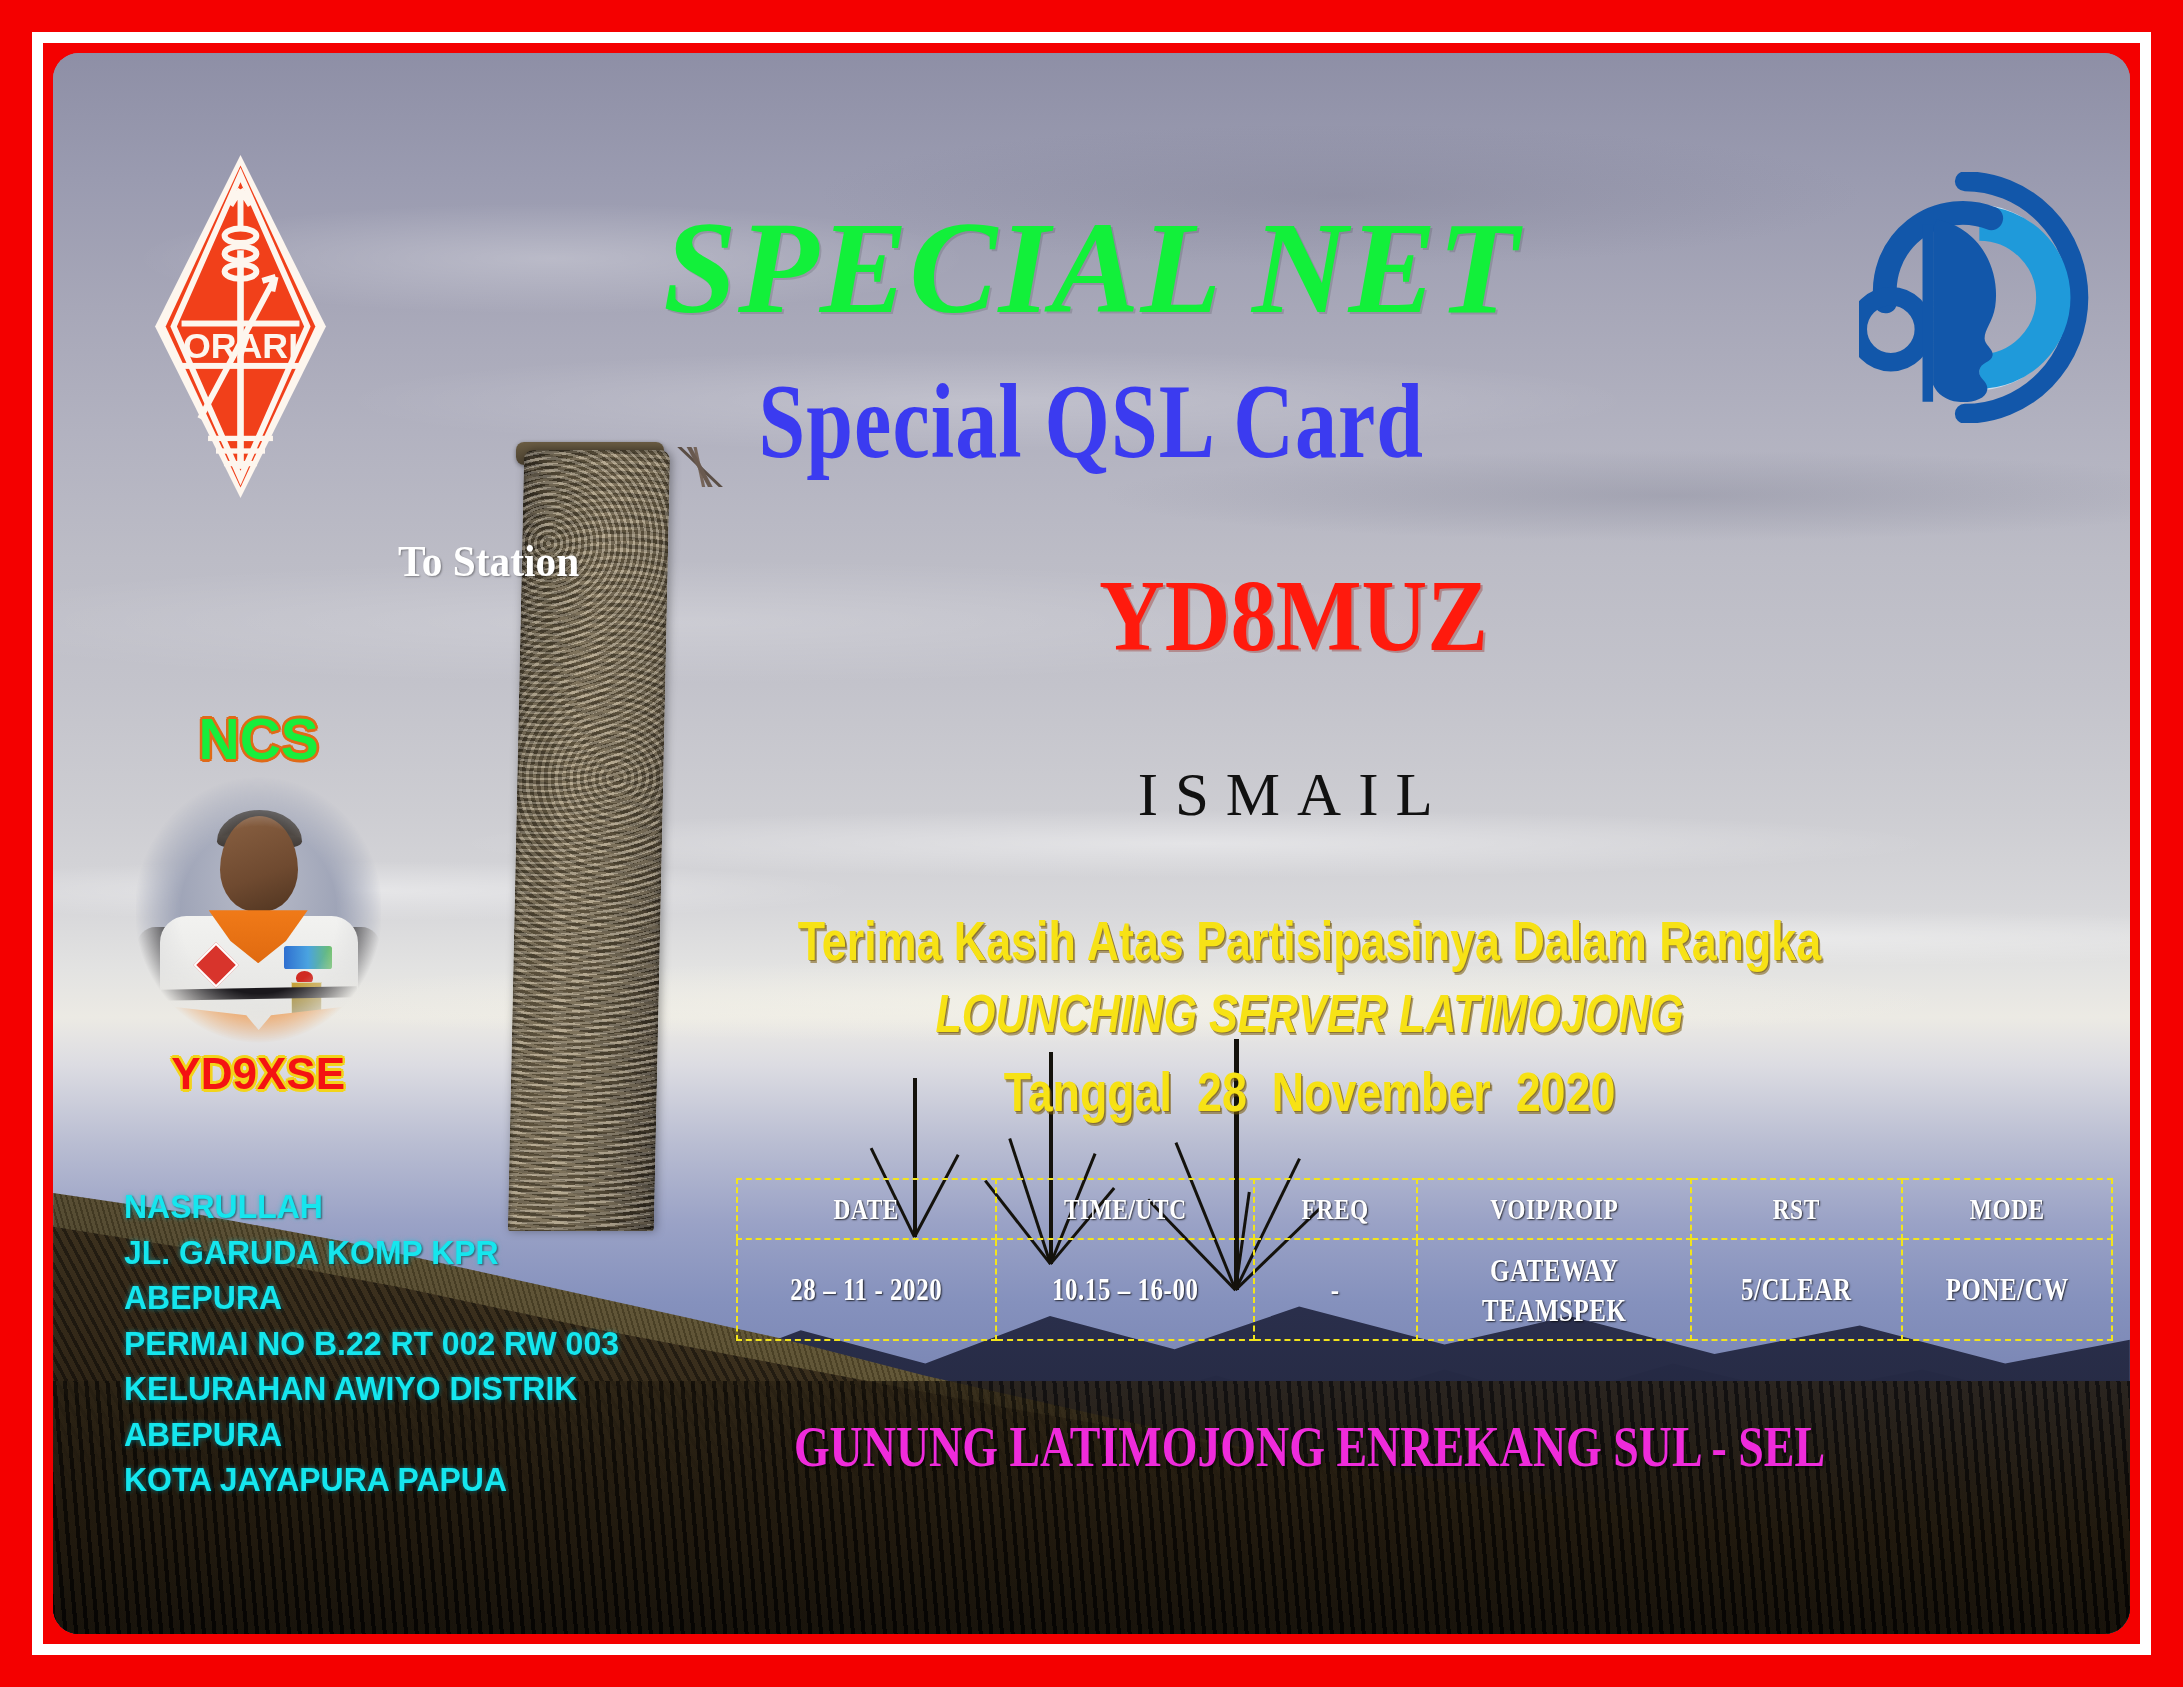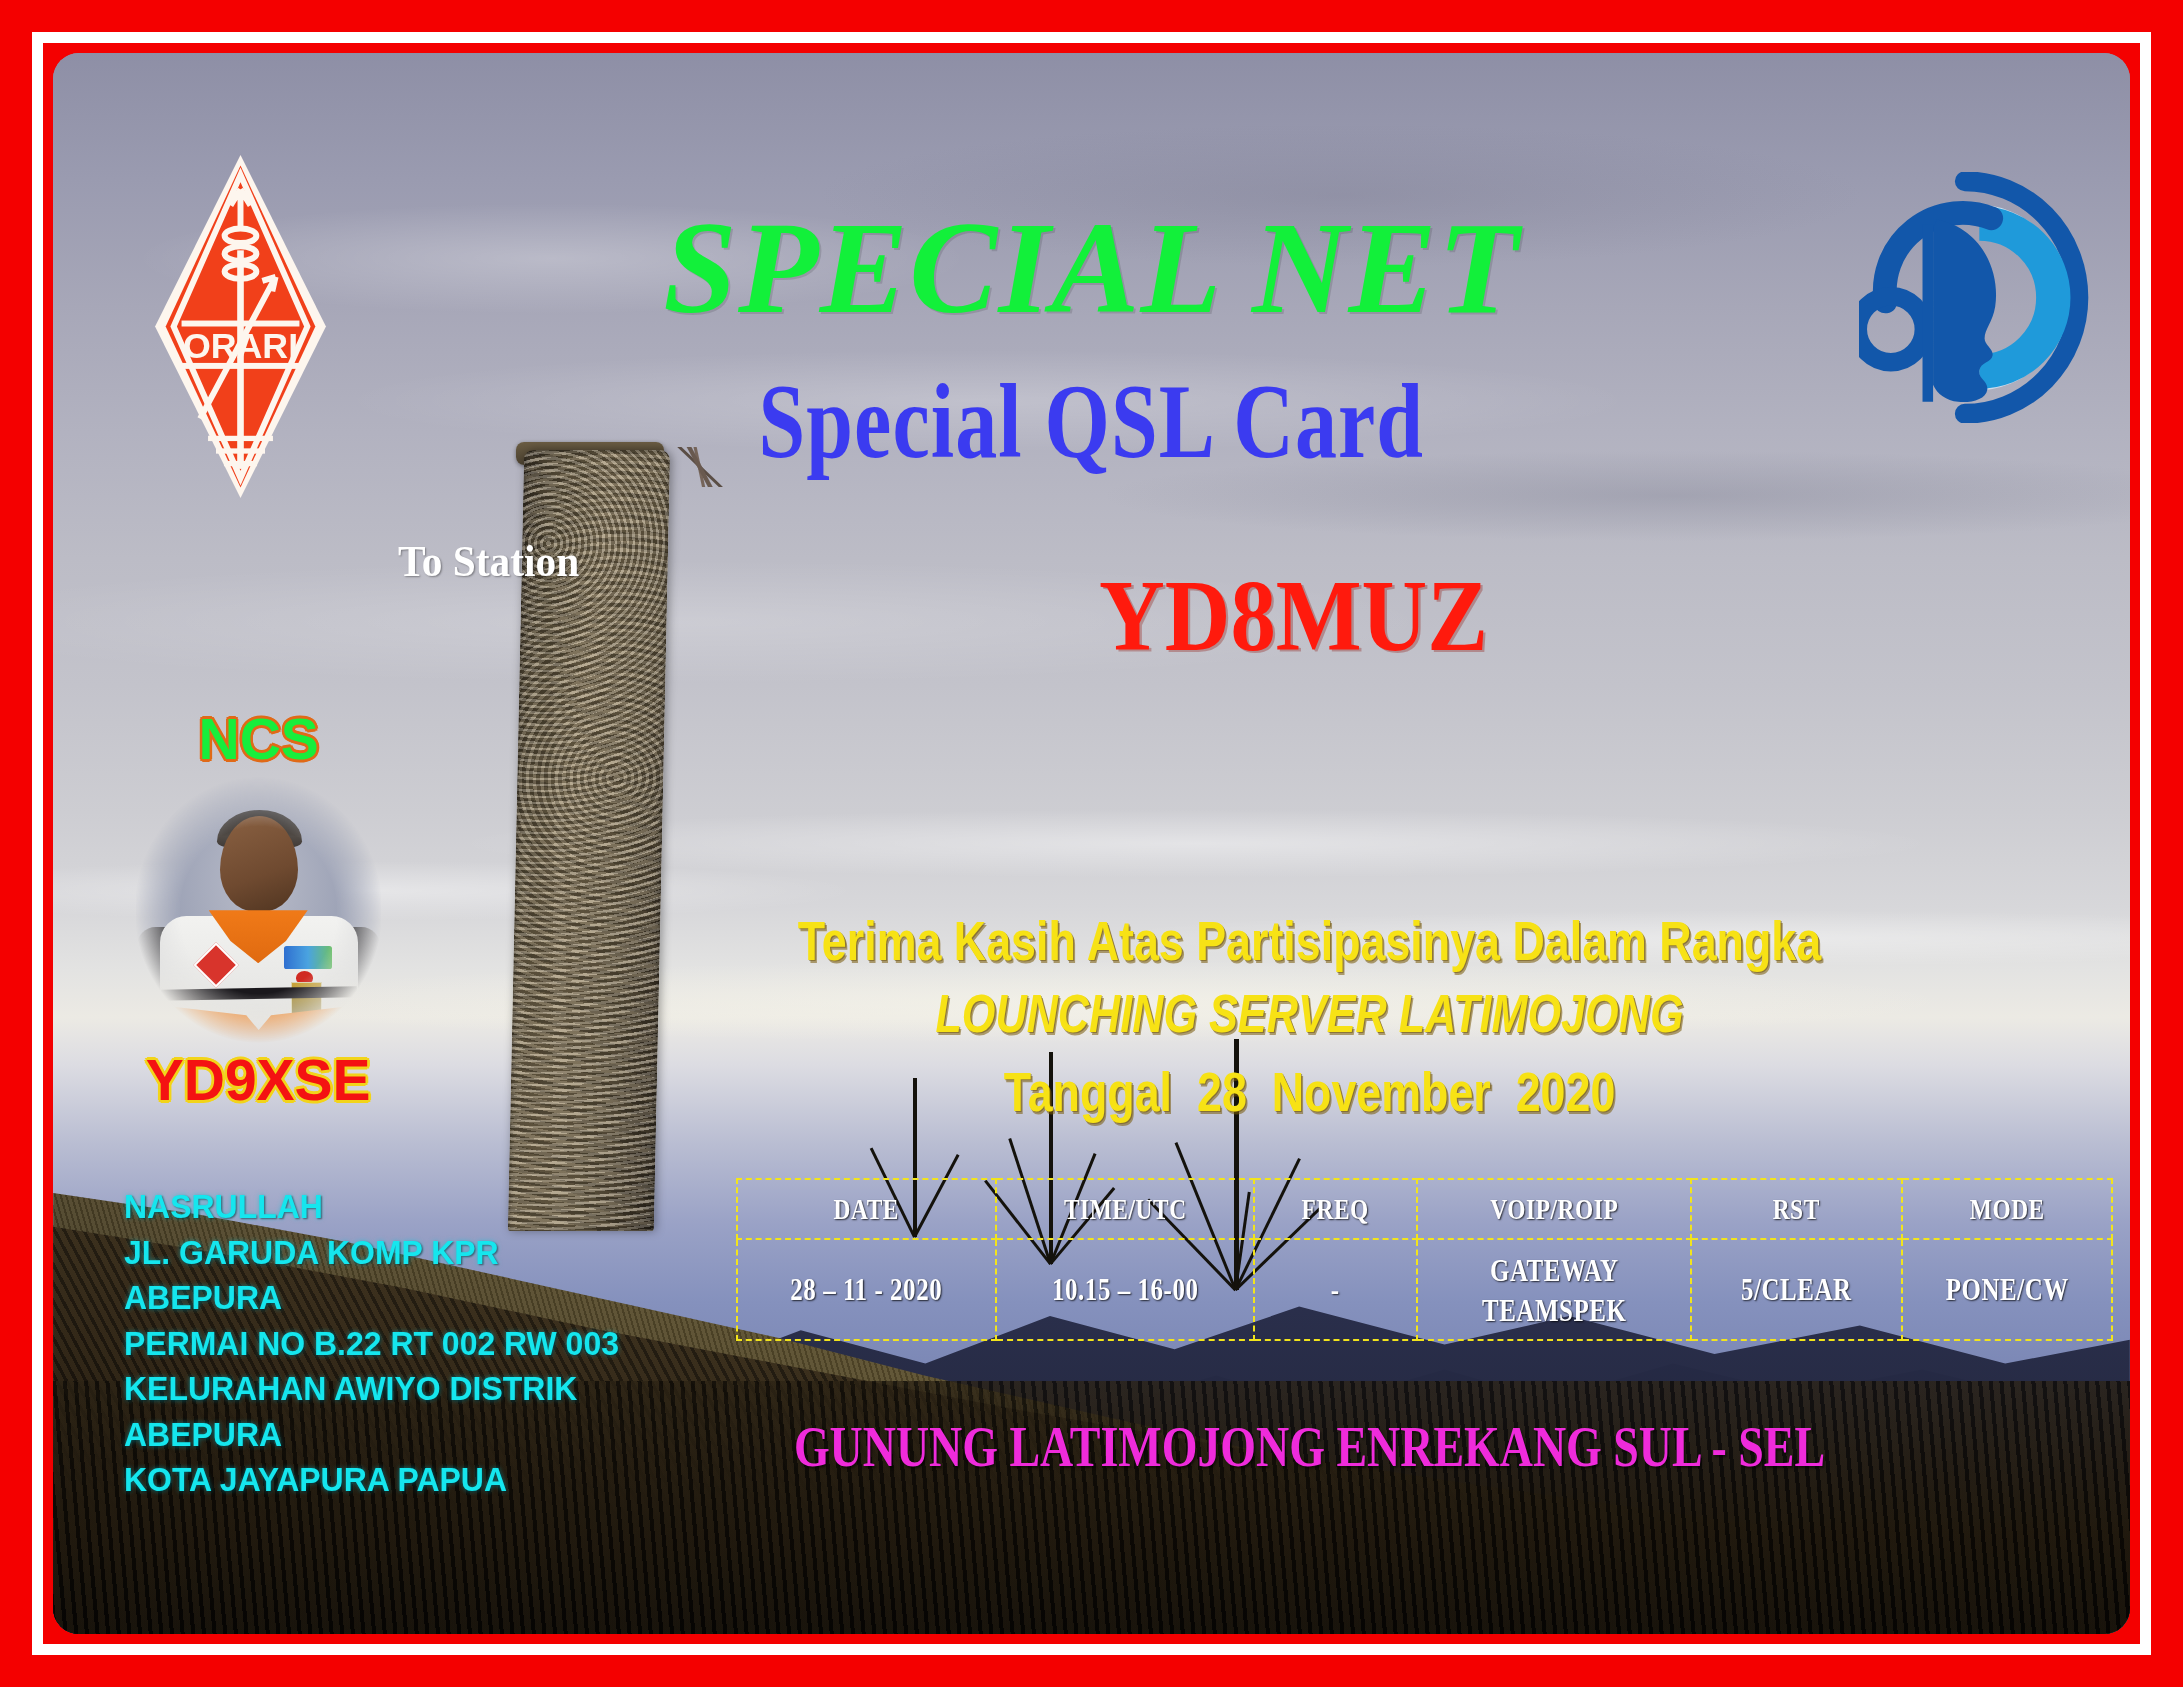--- a/index.html
+++ b/index.html
@@ -253,21 +253,21 @@
   
   #ncs-label{
     left:83px;width:245px;top:658px;text-align:center;
     font-family:"Liberation Sans",sans-serif;font-weight:bold;font-size:57px;
     color:#17ee3c;
     text-shadow:-2px -2px 0 #e06a18,2px -2px 0 #e06a18,-2px 2px 0 #e06a18,2px 2px 0 #e06a18,
                  0 -2.6px 0 #e06a18,0 2.6px 0 #e06a18,-2.6px 0 0 #e06a18,2.6px 0 0 #e06a18;
   }
   #ncs-call{
     left:63px;width:284px;top:999px;text-align:center;
-    font-family:"Liberation Sans",sans-serif;font-weight:bold;font-size:57px;
+    font-family:"Liberation Sans",sans-serif;font-weight:bold;font-size:44px;
     color:#f41212;
     text-shadow:-2px -2px 0 #f2d41a,2px -2px 0 #f2d41a,-2px 2px 0 #f2d41a,2px 2px 0 #f2d41a,
                  0 -2.6px 0 #f2d41a,0 2.6px 0 #f2d41a,-2.6px 0 0 #f2d41a,2.6px 0 0 #f2d41a;
   }
 
   
   #qso-table{
     position:absolute;left:683px;top:1125px;width:1377px;
     border-collapse:collapse;
     table-layout:fixed;
@@ -419,20 +419,21 @@
         </div>
 
         <div class="t" id="title-special-net">SPECIAL NET</div>
 
         <div class="t" id="title-qsl">Special QSL Card</div>
 
         <div class="t" id="to-station">To Station</div>
 
         <div class="t" id="callsign">YD8MUZ</div>
 
+        <div class="t" id="opname">ISMAIL</div>
 
         <div class="t yel" id="thanks1">Terima Kasih Atas Partisipasinya Dalam Rangka</div>
         <div class="t yel" id="thanks2">LOUNCHING SERVER LATIMOJONG</div>
         <div class="t yel" id="thanks3">Tanggal  28  November  2020</div>
 
         <div class="t" id="ncs-label">NCS</div>
         <div class="t" id="ncs-call">YD9XSE</div>
 
         <div id="address">
             <div>NASRULLAH</div>

